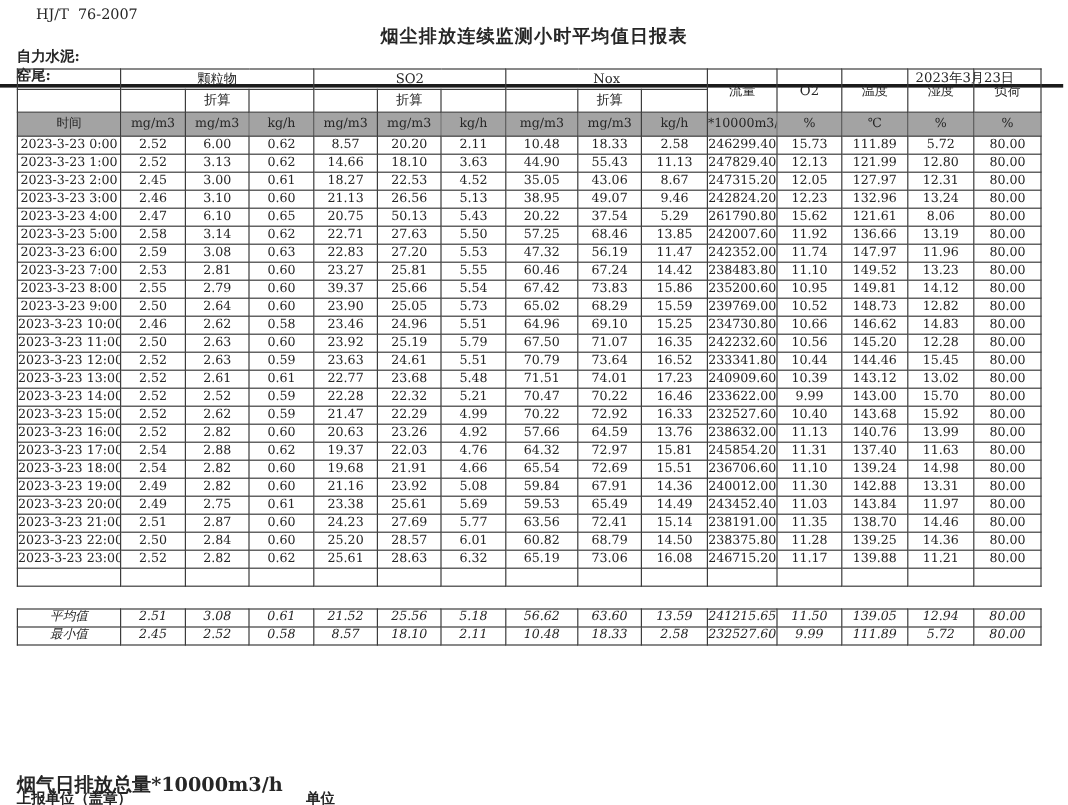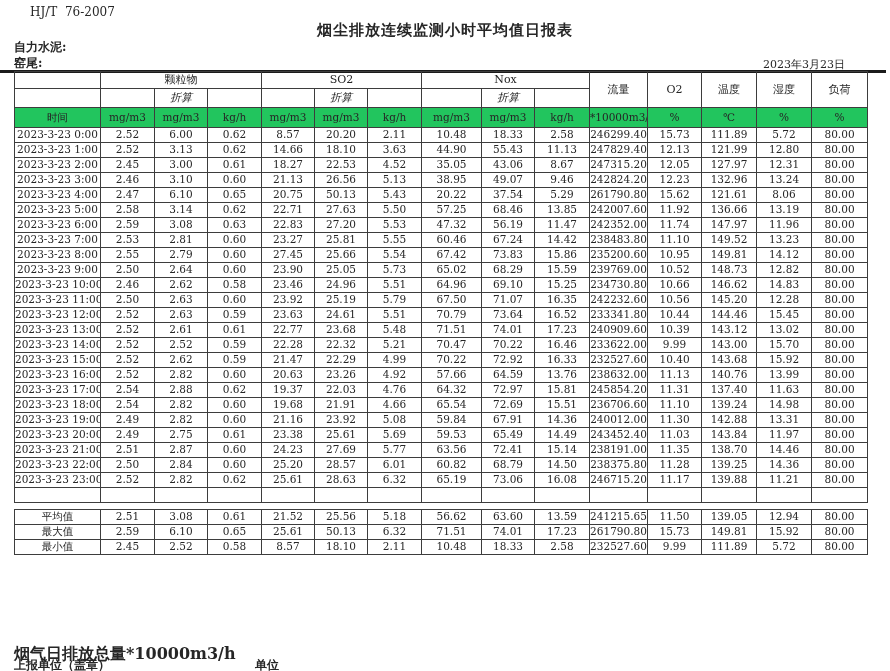--- a/index.html
+++ b/index.html
@@ -9,33 +9,33 @@
     font-family:"DejaVu Serif","Liberation Serif",serif; color:#262626;
   }
   .abs { position:absolute; white-space:pre; }
   #std       { left:30px;  top:5px;  font-size:12px; font-weight:normal; }
   #title     { left:0; right:0; top:21px; text-align:center; font-size:15px; font-weight:bold; letter-spacing:1px; }
   #company   { left:14px;  top:39px; font-size:12px; font-weight:bold; }
   #location  { left:14px;  top:55px; font-size:12px; font-weight:bold; }
   #date      { right:45px; top:57px; font-size:11px; }
   #thickline { position:absolute; top:70px; left:0; width:886px; height:3px; background:#1b1b1b; }
 
-  #tablewrap { position:absolute; top:71px; left:14px; width:834px; }
+  #tablewrap { position:absolute; top:57px; left:14px; width:834px; }
   table.grid { border-collapse:collapse; table-layout:fixed; width:853px; }
   table.grid td {
     border:1px solid #3d3d3d; text-align:center; vertical-align:middle;
     font-size:10.5px; line-height:1.05; height:15px; padding:0;
     overflow:hidden; white-space:nowrap;
   }
   tr.ghead td   { height:17px; font-size:11px; }
-  tr.chead td   { height:19px; font-size:11px;font-style:italic; }
-  tr.unitrow td { background:#22c55e; height:20px; font-size:10.5px; }
+  tr.chead td   { height:19px; font-size:11px; }
+  tr.unitrow td { background:#a3a3a3; height:20px; font-size:10.5px; }
   td.o2 { font-size:9.5px; padding-top:5px; }
   td.left { text-align:left; padding-left:2px; }
-  #sumtable { margin-top:6px; }
+  #sumtable { margin-top:18px;font-style:italic; }
   #footnote  { left:14px;  top:644px; font-size:16px; font-weight:bold; }
   #reportrow { left:14px;  top:657px; font-size:12px; font-weight:bold; }
   #unitlbl   { left:255px; top:657px; font-size:12px; font-weight:bold; position:absolute; white-space:pre; }
 </style>
 </head>
 <body>
 
 <div class="abs" id="std">HJ/T  76-2007</div>
 <div class="abs" id="title">烟尘排放连续监测小时平均值日报表</div>
 <div class="abs" id="company">自力水泥:</div>
@@ -239,21 +239,21 @@
           <td class="o2">11.10</td>
           <td>149.52</td>
           <td>13.23</td>
           <td>80.00</td>
         </tr>
         <tr>
           <td>2023-3-23 8:00</td>
           <td>2.55</td>
           <td>2.79</td>
           <td>0.60</td>
-          <td>27.45</td>
+          <td>39.37</td>
           <td>25.66</td>
           <td>5.54</td>
           <td>67.42</td>
           <td>73.83</td>
           <td>15.86</td>
           <td>235200.60</td>
           <td class="o2">10.95</td>
           <td>149.81</td>
           <td>14.12</td>
           <td>80.00</td>
@@ -563,37 +563,20 @@
           <td>56.62</td>
           <td>63.60</td>
           <td>13.59</td>
           <td>241215.65</td>
           <td class="o2">11.50</td>
           <td>139.05</td>
           <td>12.94</td>
           <td>80.00</td>
         </tr>
         <tr>
-          <td>最大值</td>
-          <td>2.59</td>
-          <td>6.10</td>
-          <td>0.65</td>
-          <td>25.61</td>
-          <td>50.13</td>
-          <td>6.32</td>
-          <td>71.51</td>
-          <td>74.01</td>
-          <td>17.23</td>
-          <td>261790.80</td>
-          <td class="o2">15.73</td>
-          <td>149.81</td>
-          <td>15.92</td>
-          <td>80.00</td>
-        </tr>
-        <tr>
           <td>最小值</td>
           <td>2.45</td>
           <td>2.52</td>
           <td>0.58</td>
           <td>8.57</td>
           <td>18.10</td>
           <td>2.11</td>
           <td>10.48</td>
           <td>18.33</td>
           <td>2.58</td>

